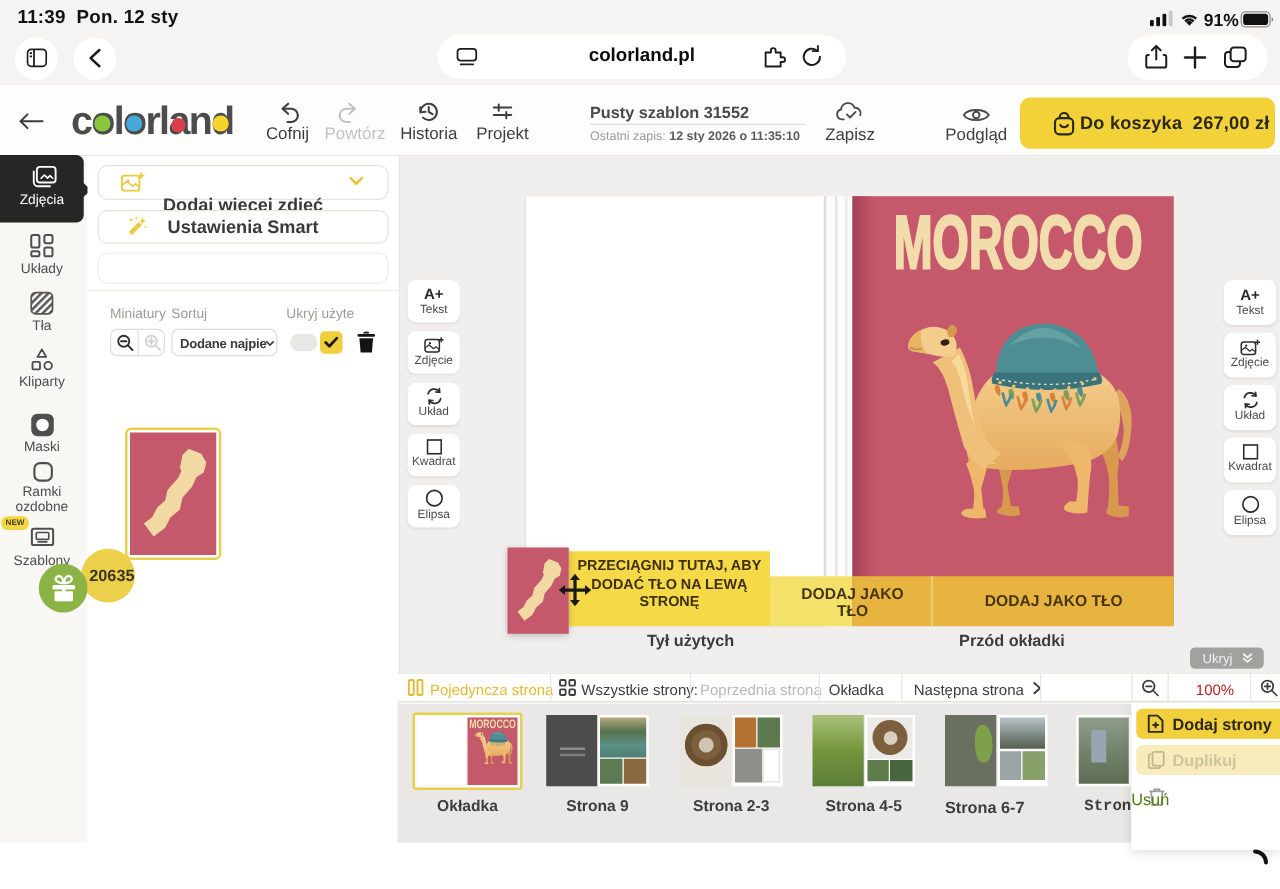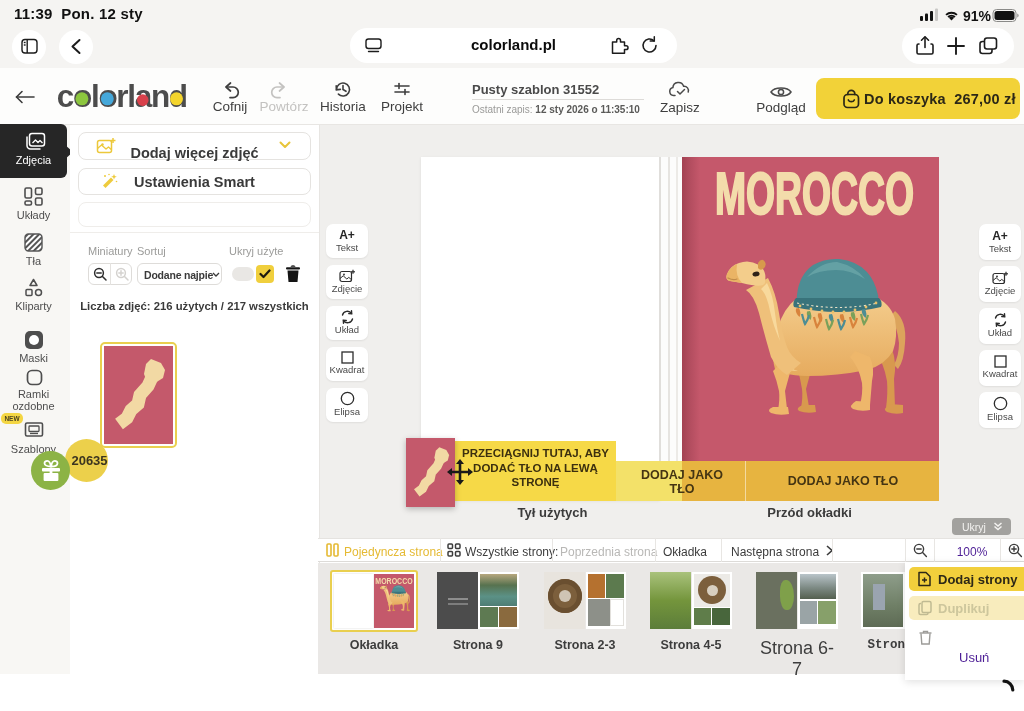--- a/index.html
+++ b/index.html
@@ -266,21 +266,21 @@
   <div class="abs" style="left:78px;top:132px;width:233px;height:28px;background:#fff;border:1px solid #e5e3e0;border-radius:8px;"></div>
   <div class="abs" style="left:96px;top:137px;">
     <svg width="20" height="18" viewBox="0 0 20 18" fill="none" stroke="#ecc83b" stroke-width="1.5" stroke-linejoin="round">
       <rect x="1.5" y="3.5" width="14" height="12" rx="2"></rect>
       <path d="M1.5 11.5 l4 -3.5 4.5 4 2.5 -2 3 2.8" stroke-width="1.3"></path>
       <circle cx="6.5" cy="7.5" r="1.2" fill="#ecc83b" stroke="none"></circle>
       <line x1="17" y1="1" x2="17" y2="6"></line>
       <line x1="14.5" y1="3.5" x2="19.5" y2="3.5"></line>
     </svg>
   </div>
-  <div class="abs" style="left:78px;top:145px;width:233px;text-align:center;font-size:14.5px;font-weight:bold;color:#3a3a3a;">Dodaj więcej zdjęć</div>
+  <div class="abs" style="left:78px;top:157px;width:233px;text-align:center;font-size:14.5px;font-weight:bold;color:#3a3a3a;">Dodaj więcej zdjęć</div>
   <div class="abs" style="left:279px;top:141px;">
     <svg width="12" height="8" viewBox="0 0 12 8" fill="none" stroke="#e8c53a" stroke-width="2" stroke-linecap="round" stroke-linejoin="round">
         <path d="M1.5 1.5 L6 6 L10.5 1.5"></path>
       </svg>
   </div>
 
   <div class="abs" style="left:78px;top:168px;width:233px;height:27px;background:#fff;border:1px solid #e5e3e0;border-radius:8px;"></div>
   <div class="abs" style="left:100px;top:172px;">
     <svg width="19" height="19" viewBox="0 0 19 19" fill="#eecb3d">
       <path d="M3 16 L11 8 L13.5 10.5 L5.5 18.5 Z" transform="translate(0,-2.5)"></path>
@@ -336,21 +336,20 @@
   </div>
 
   <div class="abs" style="left:285px;top:264px;">
     <svg width="16" height="19" viewBox="0 0 16 19" fill="#141414">
       <rect x="1" y="3.2" width="14" height="2.2" rx="1"></rect>
       <path d="M5.5 2.8 a2.5 1.6 0 0 1 5 0 Z"></path>
       <path d="M2.5 6.5 h11 l-1 11.5 h-9 Z"></path>
     </svg>
   </div>
 
-  <div class="abs" style="left:70px;top:300px;width:249px;text-align:center;font-size:11.3px;font-weight:bold;color:#3a3a3a;white-space:nowrap;">Liczba zdjęć: 216 użytych / 217 wszystkich</div>
 
   <div class="abs" style="left:100px;top:342px;width:77px;height:106px;background:#fff;border:2px solid #e9cf4f;border-radius:5px;"></div>
   <div class="abs" style="left:104px;top:346px;width:69px;height:98px;background:#c4596b;">
     <svg width="69" height="98" viewBox="0 0 69 98">
       <path d="M50 27 L44 40 L36 49 L34 58 L27 64 L23 72 L15 78" stroke="#f2d9a4" stroke-width="13" fill="none"></path>
         <path d="M47 13 L57 17 L61 24 L59 32 L51 37 L43 36 L40 28 L42 18 Z" fill="#f2d9a4"></path>
     </svg>
   </div>
 
   <div class="abs" style="left:320px;top:125px;width:704px;height:413px;background:#f0efed;"></div>
@@ -583,21 +582,21 @@
   <div class="abs" style="left:832px;top:538px;width:1px;height:24px;background:#e8e6e3;"></div>
   <div class="abs" style="left:905px;top:538px;width:1px;height:24px;background:#e8e6e3;"></div>
   <div class="abs" style="left:913px;top:543px;">
     <svg width="15" height="15" viewBox="0 0 15 15" fill="none" stroke="#3c3c3c" stroke-width="1.4" stroke-linecap="round">
       <circle cx="6" cy="6" r="4.6"></circle>
         <line x1="9.6" y1="9.6" x2="13.4" y2="13.4"></line>
         <line x1="3.8" y1="6" x2="8.2" y2="6"></line>
     </svg>
   </div>
   <div class="abs" style="left:934px;top:538px;width:1px;height:24px;background:#e8e6e3;"></div>
-  <div class="abs" style="left:940px;top:545px;width:64px;text-align:center;font-size:12px;color:#4c1d95;">100%</div>
+  <div class="abs" style="left:940px;top:545px;width:64px;text-align:center;font-size:12px;color:#b91c1c;">100%</div>
   <div class="abs" style="left:1000px;top:538px;width:1px;height:24px;background:#e8e6e3;"></div>
   <div class="abs" style="left:1008px;top:543px;">
     <svg width="15" height="15" viewBox="0 0 15 15" fill="none" stroke="#3c3c3c" stroke-width="1.4" stroke-linecap="round">
       <circle cx="6" cy="6" r="4.6"></circle>
         <line x1="9.6" y1="9.6" x2="13.4" y2="13.4"></line>
         <line x1="3.8" y1="6" x2="8.2" y2="6"></line>
         <line x1="6" y1="3.8" x2="6" y2="8.2"></line>
     </svg>
   </div>
 
@@ -655,21 +654,21 @@
 
   <div class="abs" style="left:756px;top:572px;width:41px;height:57px;background:#6a705f;"></div>
   <div class="abs" style="left:780px;top:580px;width:14px;height:30px;background:#7fa04a;border-radius:40% 60% 50% 50%;"></div>
   <div class="abs" style="left:798px;top:572px;width:40px;height:57px;background:#fff;padding:2px;">
     <div style="width:100%;height:48%;background:linear-gradient(180deg,#b9c4c9 0%,#7d8a84 55%,#54604f 100%);"></div>
     <div style="width:100%;height:45%;margin-top:3%;display:flex;">
       <div style="width:48%;height:100%;background:#9aa4a6;"></div>
       <div style="width:50%;height:100%;margin-left:2%;background:#87a06a;"></div>
     </div>
   </div>
-  <div class="abs" style="left:756px;top:638px;width:82px;text-align:center;font-size:18px;font-weight:normal;color:#3d3d3d;">Strona 6-7</div>
+  <div class="abs" style="left:756px;top:638px;width:82px;text-align:left;font-size:13px;font-weight:bold;color:#3d3d3d;">Strona 6-7</div>
 
   <div class="abs" style="left:861px;top:572px;width:44px;height:57px;background:#fff;padding:2px;">
     <div style="width:100%;height:100%;background:linear-gradient(180deg,#8e9d8a 0%,#6f7f66 60%,#5e6b55 100%);position:relative;">
       <div style="position:absolute;left:10px;top:10px;width:12px;height:26px;background:#9aa4b0;"></div>
     </div>
   </div>
   <div class="abs" style="left:845px;top:638px;width:60px;overflow:hidden;font-size:12.5px;font-weight:bold;color:#3d3d3d;text-align:right;font-family:Liberation Mono, monospace;">Stron</div>
 
   <div class="abs" style="left:905px;top:562px;width:119px;height:118px;background:#fff;box-shadow:0 2px 8px rgba(0,0,0,0.12);"></div>
   <div class="abs" style="left:909px;top:567px;width:115px;height:24px;background:#f2cf3c;border-radius:5px 0 0 5px;"></div>
@@ -689,21 +688,21 @@
     </svg>
   </div>
   <div class="abs" style="left:938px;top:601px;font-size:13px;font-weight:bold;color:#cdc69c;">Duplikuj</div>
   <div class="abs" style="left:919px;top:630px;">
     <svg width="13" height="15" viewBox="0 0 13 15" fill="none" stroke="#9c9b98" stroke-width="1.4">
       <line x1="0.5" y1="3" x2="12.5" y2="3"></line>
       <path d="M4.5 3 v-1.5 h4 V3"></path>
       <path d="M2 3.5 l0.8 10.5 h7.4 L11 3.5"></path>
     </svg>
   </div>
-  <div class="abs" style="left:959px;top:632px;font-size:13px;color:#4c1d95;margin-top:18px;">Usuń</div>
+  <div class="abs" style="left:905px;top:632px;font-size:13px;color:#4d7c0f;">Usuń</div>
 
   <div class="abs" style="left:993px;top:679px;">
     <svg width="22" height="22" viewBox="0 0 22 22" fill="none" stroke="#111" stroke-width="3.2" stroke-linecap="round">
       <path d="M11 2.2 a8.8 8.8 0 0 1 8.8 8.8"></path>
     </svg>
   </div>
 
 </div>
 
 </body></html>

